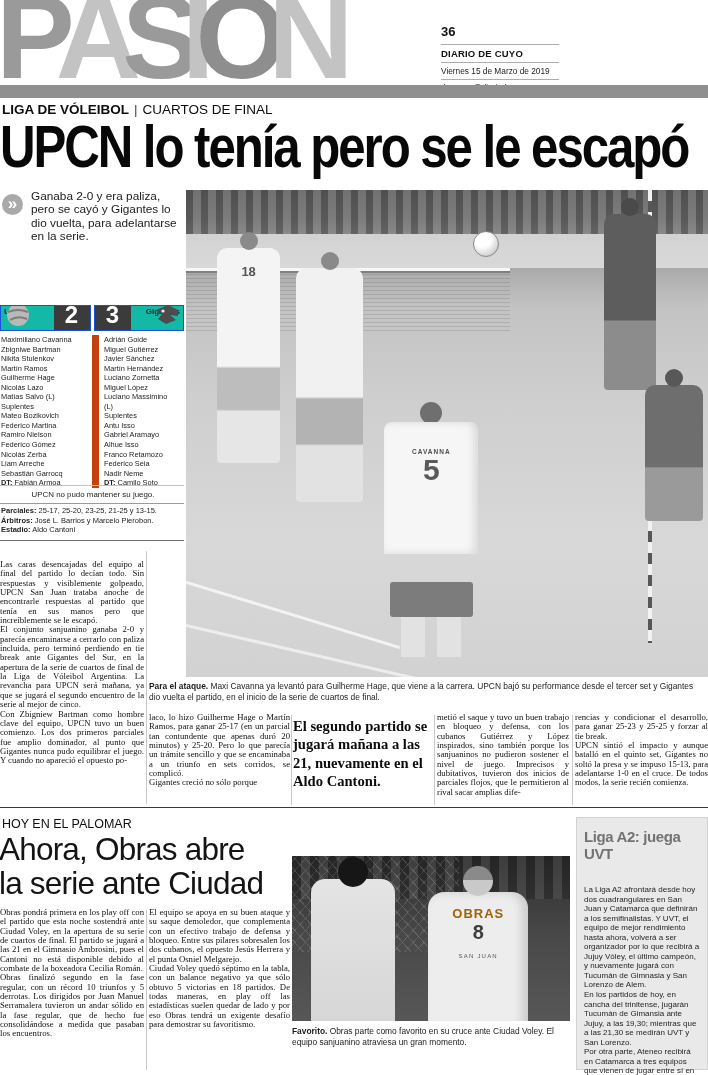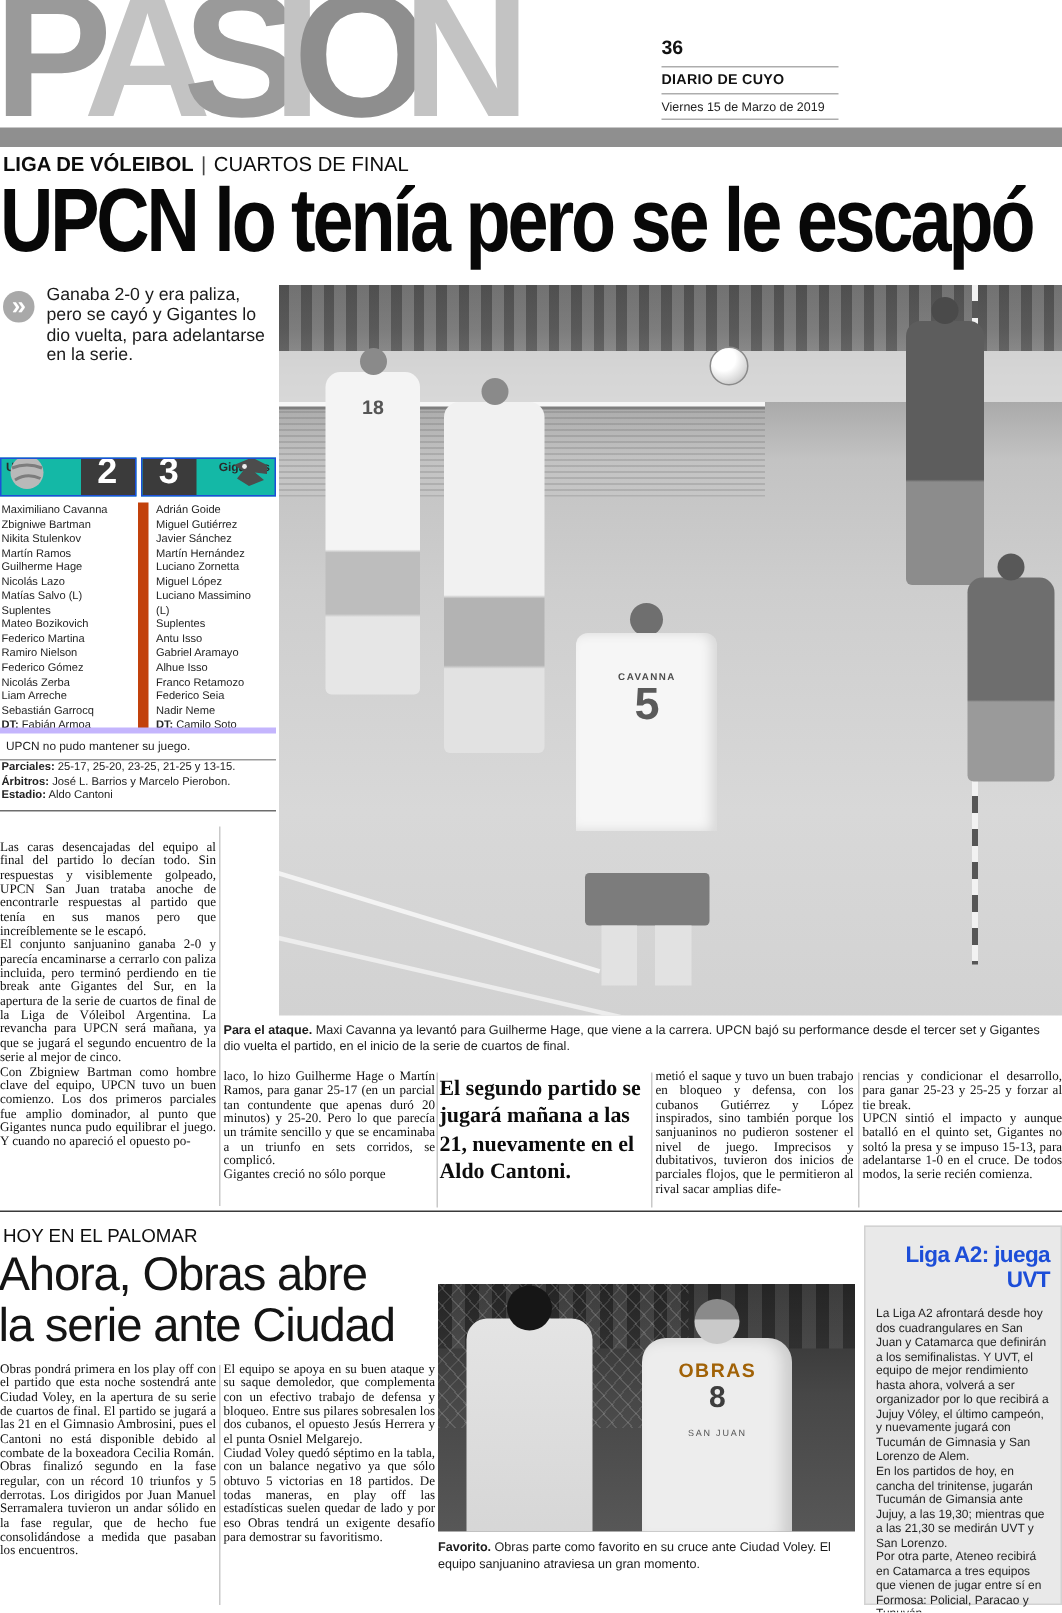--- a/index.html
+++ b/index.html
@@ -51,22 +51,22 @@
   .team-logo { position:absolute; bottom:2px; width:26px; height:26px; }
   .team-box.home .team-logo { left:4px; }
   .team-box.away .team-logo { right:3px; }
 
   .rosters { position:absolute; left:0; top:335px; width:184px; display:flex; }
   .roster-col { width:50%; padding:0 3px 0 1px; font-size:7.4px; line-height:9.55px; color:#232323; }
   .roster-col.away { border-left:7px solid #c2410c; padding-left:5px; }
   .roster-line { white-space:nowrap; overflow:hidden; }
   .dt-line b { font-weight:bold; }
 
-  .match-note { position:absolute; left:0; top:485px; width:184px; border-top:4px solid #c4b5fd;
-                border-bottom:1px solid #9a9a9a; font-size:7.9px; padding:4px 2px 4px 4px; color:#222; }
+  .match-note { position:absolute; left:0; top:485px; width:184px; border-top:1px solid #c4b5fd;
+                border-bottom:1px solid #9a9a9a; font-size:7.9px; padding:4px 2px 4px 4px; color:#222;text-align:center; }
   .match-facts { position:absolute; left:0; top:504px; width:184px; font-size:7.5px; line-height:9.6px;
                  color:#222; padding:2px 0 5px 1px; border-bottom:1px solid #6d6d6d; }
   .match-facts b { font-weight:bold; }
 
   
   .serif-col { position:absolute; font-family:"Liberation Serif", serif; font-size:8.7px;
                line-height:9.35px; text-align:justify; color:#101010; }
   .serif-col p { margin:0; }
   #mb-col1 { left:0;   top:560px; width:144px; }
   #mb-col2 { left:149px; top:713px; width:141px; }
@@ -148,22 +148,22 @@
                       width:30px; height:30px; border-radius:50%;
                       background:linear-gradient(180deg,#8a8a8a 0 45%, #c9c9c9 46%); }
   .op-right .oteam { display:block; margin-top:14px; font-size:13px; font-weight:bold; letter-spacing:1px; color:#a16207; }
   .op-right .onum  { display:block; font-size:20px; font-weight:bold; color:#3d3d3d; line-height:22px; }
   .op-right .ocity { display:block; font-size:6px; letter-spacing:1.2px; color:#555; margin-top:10px; }
   #obras-caption { left:292px; top:1026px; width:278px; }
 
   
   .liga-box { position:absolute; left:576px; top:817px; width:132px; height:253px; background:#e9e9e9;
               border:1px solid #d2d2d2; padding:7px 7px; }
-  .liga-title { font-size:15px; font-weight:bold; text-align:right; letter-spacing:-0.4px;
-                margin:3px 0 9px; color:#1d4ed8; }
+  .liga-title { font-size:15px; font-weight:bold; text-align:left; letter-spacing:-0.4px;
+                margin:3px 0 23px; color:#737373; }
   .liga-body p { font-size:8px; line-height:9.55px; color:#1f1f1f; margin:0; }
 </style>
 </head>
 <body>
 
 <div class="page">
 
   <div class="masthead-logo"><span>P</span><span>A</span><span>S</span><span>I</span><span>Ó</span><span>N</span></div>
 
   <div class="header-info">

